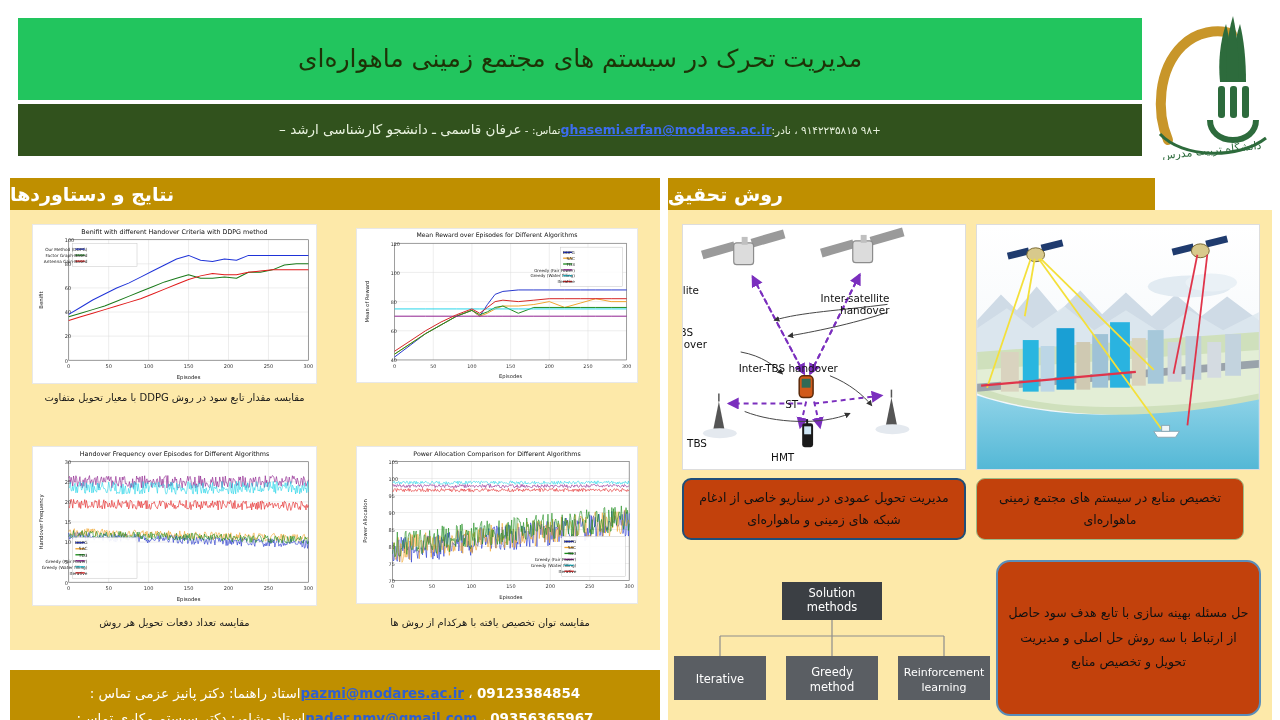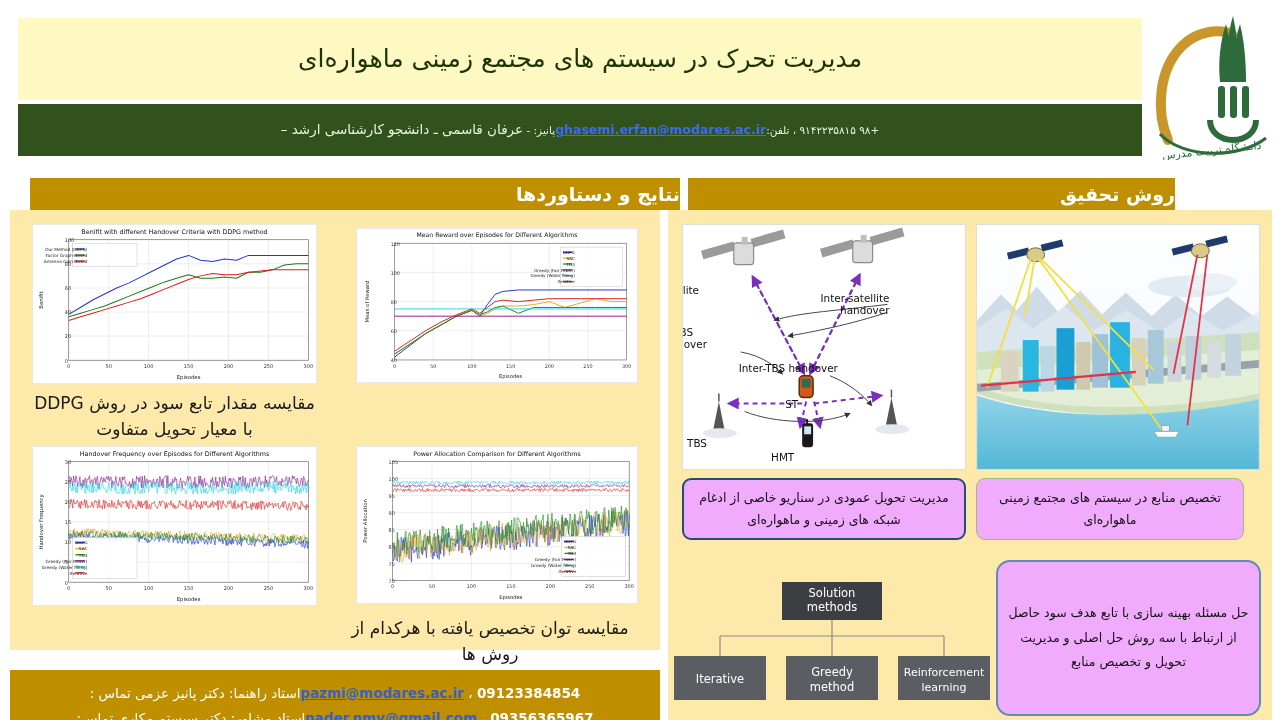--- a/index.html
+++ b/index.html
@@ -7,21 +7,21 @@
     width: 1280px; height: 720px;
     background: #ffffff;
     font-family: "DejaVu Sans", "Liberation Sans", sans-serif;
     overflow: hidden;
   }
   .poster { position: relative; width: 1280px; height: 720px; background: #ffffff; }
 
   
   .title-bar {
     position: absolute; left: 18px; top: 18px; width: 1124px; height: 82px;
-    background: #fef9c3; display: flex; align-items: center; justify-content: center;
+    background: #22c55e; display: flex; align-items: center; justify-content: center;
   }
   .title-text {
     color: #1d3307; font-size: 25px; font-weight: 400; letter-spacing: .5px;
     text-align: center; padding: 0 28px; line-height: 1.35; direction: rtl;
   }
   .author-bar {
     position: absolute; left: 18px; top: 104px; width: 1124px; height: 52px;
     background: #31521d; display: flex; align-items: center; justify-content: center;
   }
   .author-text {
@@ -31,21 +31,21 @@
   .author-text .sm { font-size: 10.5px; }
   .author-text a { color: #3c6df0; text-decoration: underline; font-size: 12.5px; font-weight: bold; margin-top: 37px; }
 
   
   .logo-box { position: absolute; left: 1148px; top: 8px; width: 124px; height: 152px; }
   .logo-box svg { width: 100%; height: 100%; display: block; }
 
   
   .sec-head {
     position: absolute; height: 32px; background: #bf8f00;
-    display: flex; align-items: center; justify-content: flex-start; margin-left: 20px;
+    display: flex; align-items: center; justify-content: flex-end;
   }
   .sec-head span { color: #ffffff; font-size: 19px; font-weight: 600; direction: rtl; }
   #sec-left  { left: 10px;  top: 178px; width: 650px; }
   #sec-right { left: 668px; top: 178px; width: 487px; }
 
   
   .panel { position: absolute; background: #fde9a9; }
   #panel-left  { left: 10px;  top: 210px; width: 650px; height: 440px; }
   #panel-right { left: 668px; top: 210px; width: 604px; height: 510px; }
   .footer-bar {
@@ -59,37 +59,37 @@
 
   
   .chart-card { position: absolute; background: #ffffff; border: 1px solid #e8e8e8; }
   #chart1 { left: 32px;  top: 224px; width: 285px; height: 160px; }
   #chart2 { left: 356px; top: 228px; width: 282px; height: 155px; }
   #chart3 { left: 32px;  top: 446px; width: 285px; height: 160px; }
   #chart4 { left: 356px; top: 446px; width: 282px; height: 158px; }
   .chart-card svg { width: 100%; height: 100%; display: block; }
 
   .cap {
-    position: absolute; color: #1a1a1a; font-size: 17px; direction: rtl;
+    position: absolute; color: #1a1a1a; font-size: 10px; direction: rtl;
     text-align: center; line-height: 1.55;
   }
   #cap1 { left: 32px;  top: 390px; width: 285px; }
   #cap2 { left: 330px; top: 403px; width: 320px; }
   #cap3 { left: 32px;  top: 615px; width: 285px; }
   #cap4 { left: 340px; top: 615px; width: 300px; }
 
   
   .img-card { position: absolute; background: #ffffff; border: 1px solid #dddddd; overflow: hidden; }
   #img-handover { left: 682px; top: 224px; width: 284px; height: 246px; }
   #img-city     { left: 976px; top: 224px; width: 284px; height: 246px; }
   .img-card svg { width: 100%; height: 100%; display: block; }
 
   
   .callout {
-    position: absolute; background: #f0abfc; display: flex;
+    position: absolute; background: #c2410c; display: flex;
     align-items: center; justify-content: center; text-align: center;
     border-radius: 9px; padding: 6px 10px;
   }
   .callout span { font-size: 12.5px; color: #111111; direction: rtl; line-height: 1.75; }
   #call-left  { left: 682px; top: 478px; width: 284px; height: 62px; border: 2px solid #1f4e79; }
   #call-right { left: 976px; top: 478px; width: 268px; height: 62px; border: 1px solid #9dbb85; }
   #call-bottom{ left: 996px; top: 560px; width: 265px; height: 156px; border: 2px solid #5b8db8; border-radius: 14px; }
   #call-bottom span { line-height: 1.95; }
 
   
@@ -100,21 +100,21 @@
 <body>
 
 <div class="poster">
 
   <div class="title-bar">
     <div class="title-text">مدیریت تحرک در سیستم های مجتمع زمینی ماهواره‌ای</div>
   </div>
 
   <div class="author-bar">
     <div class="author-text">
-      <span class="sm">+۹۸ ۹۱۴۲۲۳۵۸۱۵</span><span class="sm"> ، تلفن:</span><a href="#">ghasemi.erfan@modares.ac.ir</a><span class="sm">پانیز: - </span><span>عرفان قاسمی ـ دانشجو کارشناسی ارشد – </span>
+      <span class="sm">+۹۸ ۹۱۴۲۲۳۵۸۱۵</span><span class="sm"> ، نادر:</span><a href="#">ghasemi.erfan@modares.ac.ir</a><span class="sm">تماس: - </span><span>عرفان قاسمی ـ دانشجو کارشناسی ارشد – </span>
     </div>
   </div>
 
   <div class="logo-box">
     <svg viewBox="0 0 124 152" xmlns="http://www.w3.org/2000/svg">
       <path d="M20 132 C8 104 10 62 34 38 C48 24 70 20 84 26" fill="none" stroke="#c8962a" stroke-width="10" stroke-linecap="round"></path>
       <g fill="#2d6b3c">
         <path d="M78 16 C72 34 70 54 72 74 L84 74 C84 52 82 32 78 16 Z"></path>
         <path d="M92 16 C86 34 84 54 86 74 L98 74 C98 52 96 32 92 16 Z"></path>
         <path d="M85 8 C79 28 77 50 79 74 L91 74 C91 48 89 26 85 8 Z"></path>
@@ -346,20 +346,21 @@
         <line x1="312" y1="170" x2="326" y2="170" stroke="#8b1a8b" stroke-width="2"></line>
         <text x="330" y="172.6" font-size="6.4" fill="#222" font-family="DejaVu Sans, sans-serif">Greedy (Fair Power)</text>
         <line x1="312" y1="179" x2="326" y2="179" stroke="#21d4e8" stroke-width="2"></line>
         <text x="330" y="181.6" font-size="6.4" fill="#222" font-family="DejaVu Sans, sans-serif">Greedy (Water filling)</text>
         <line x1="312" y1="188" x2="326" y2="188" stroke="#e22020" stroke-width="2"></line>
         <text x="330" y="190.6" font-size="6.4" fill="#222" font-family="DejaVu Sans, sans-serif">Iterative</text>
       </svg>
     </div>
 
   <div class="cap" id="cap1">مقایسه مقدار تابع سود در روش DDPG با معیار تحویل متفاوت</div>
+  <div class="cap" id="cap3">مقایسه تعداد دفعات تحویل هر روش</div>
   <div class="cap" id="cap4">مقایسه توان تخصیص یافته با هرکدام از روش ها</div>
 
   <div class="footer-bar">
     <div class="footer-line">
       <span class="num">09123384854</span><span> ، </span><a href="#">pazmi@modares.ac.ir</a><span>استاد راهنما: دکتر پانیز عزمی تماس : </span>
     </div>
     <div class="footer-line">
       <span class="num">09356365967</span><span> ، </span><a href="#">nader.nmy@gmail.com</a><span>استاد مشاور: دکتر سیستم مکاری تماس: </span>
     </div>
   </div>

